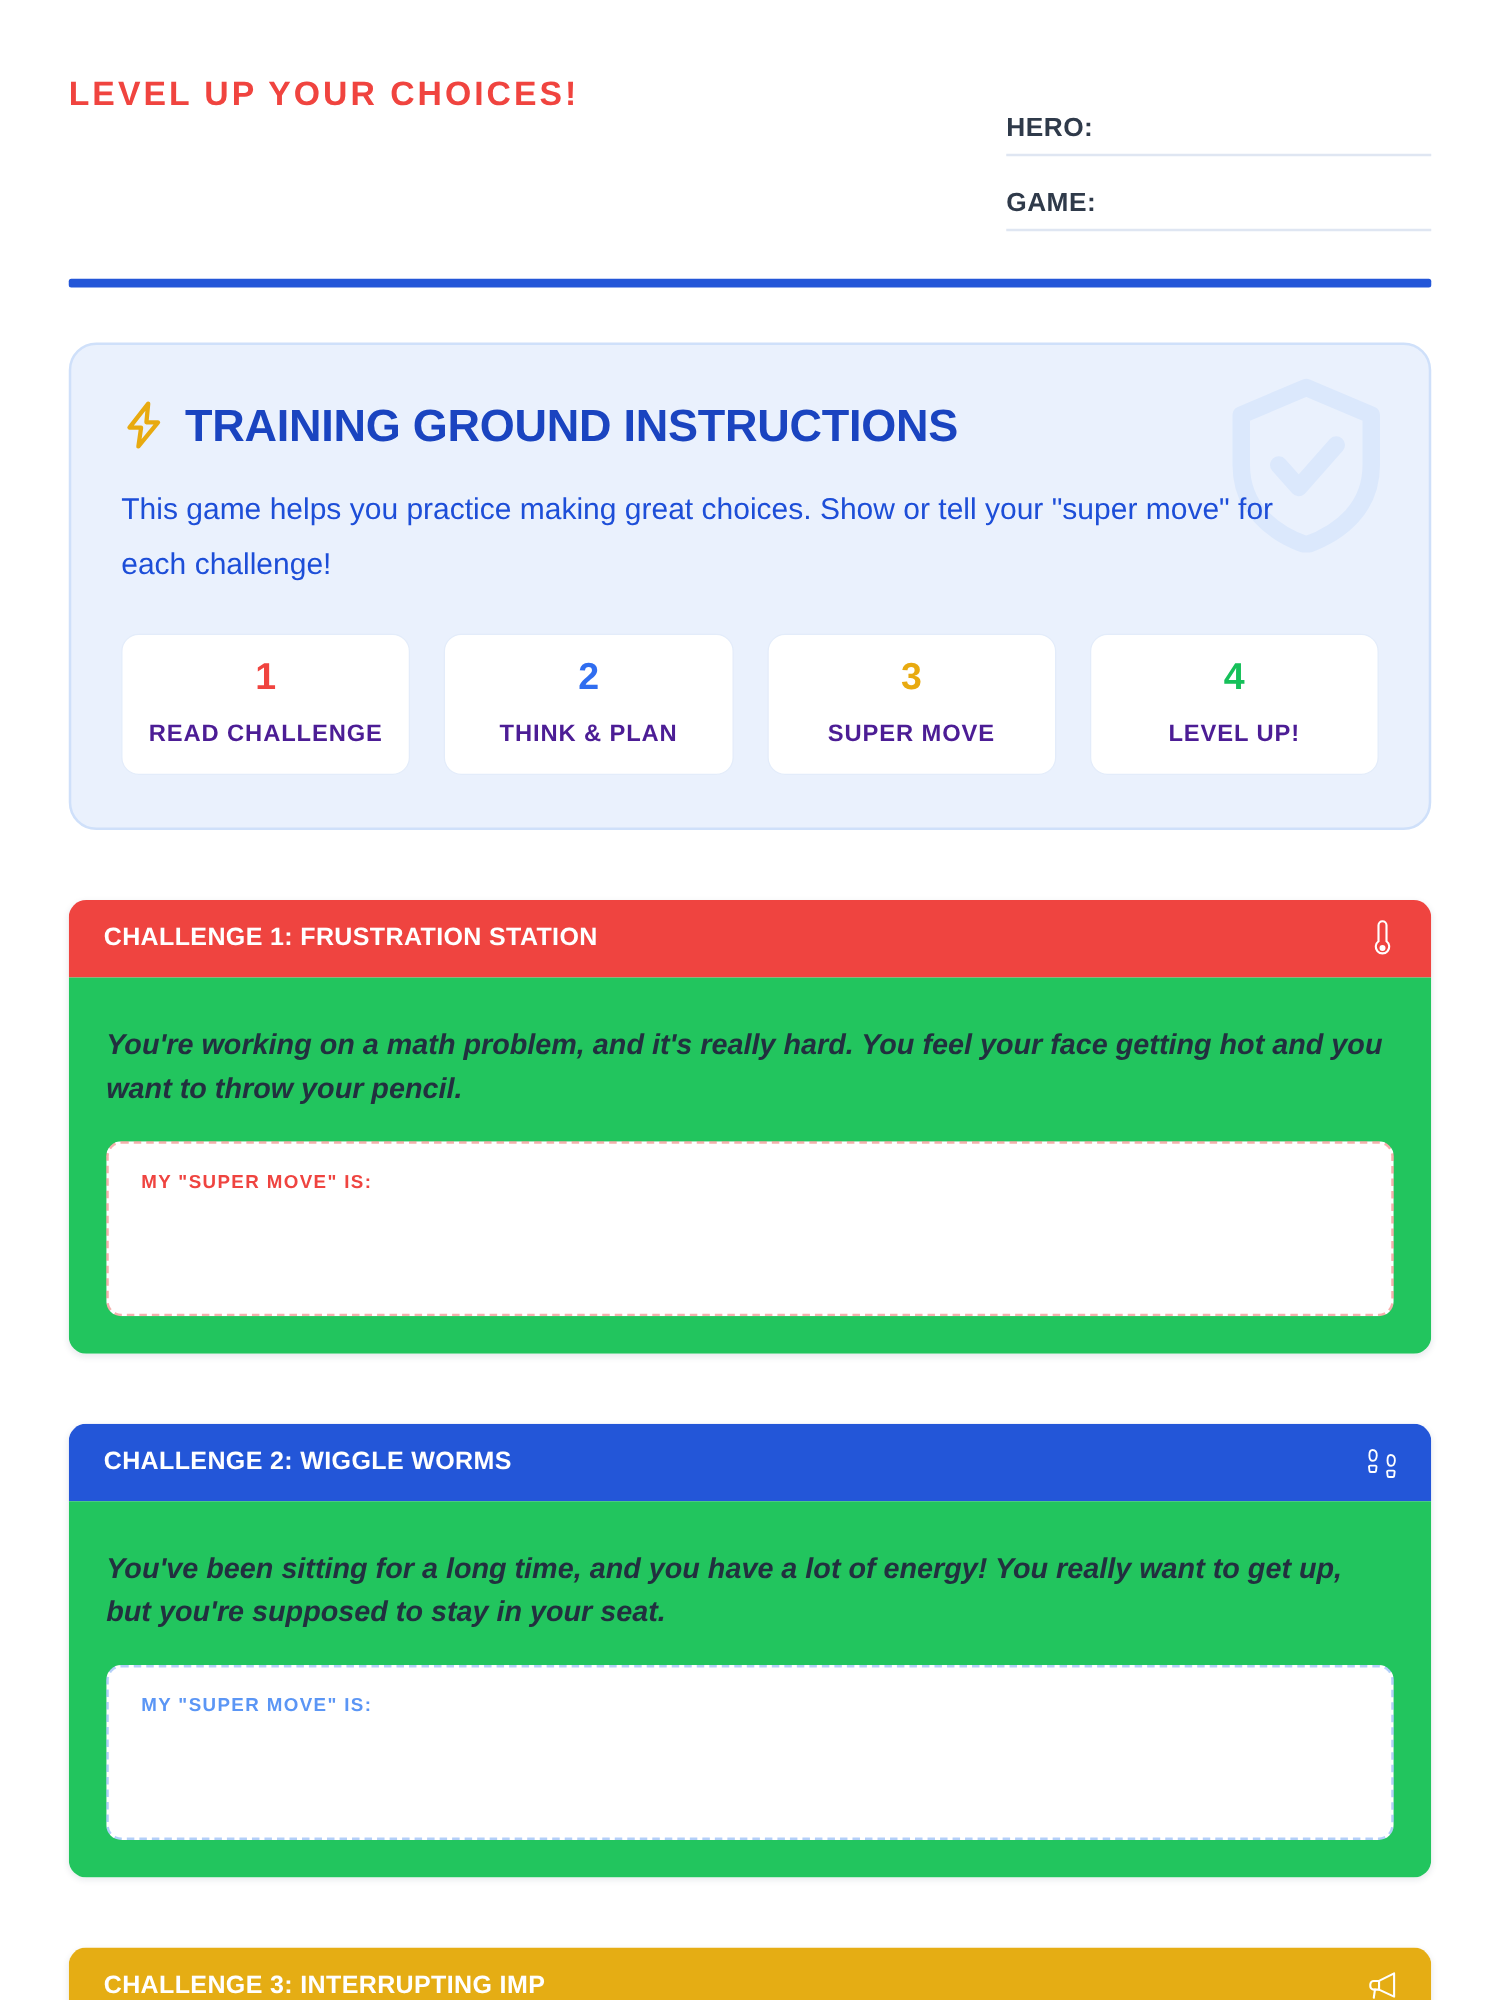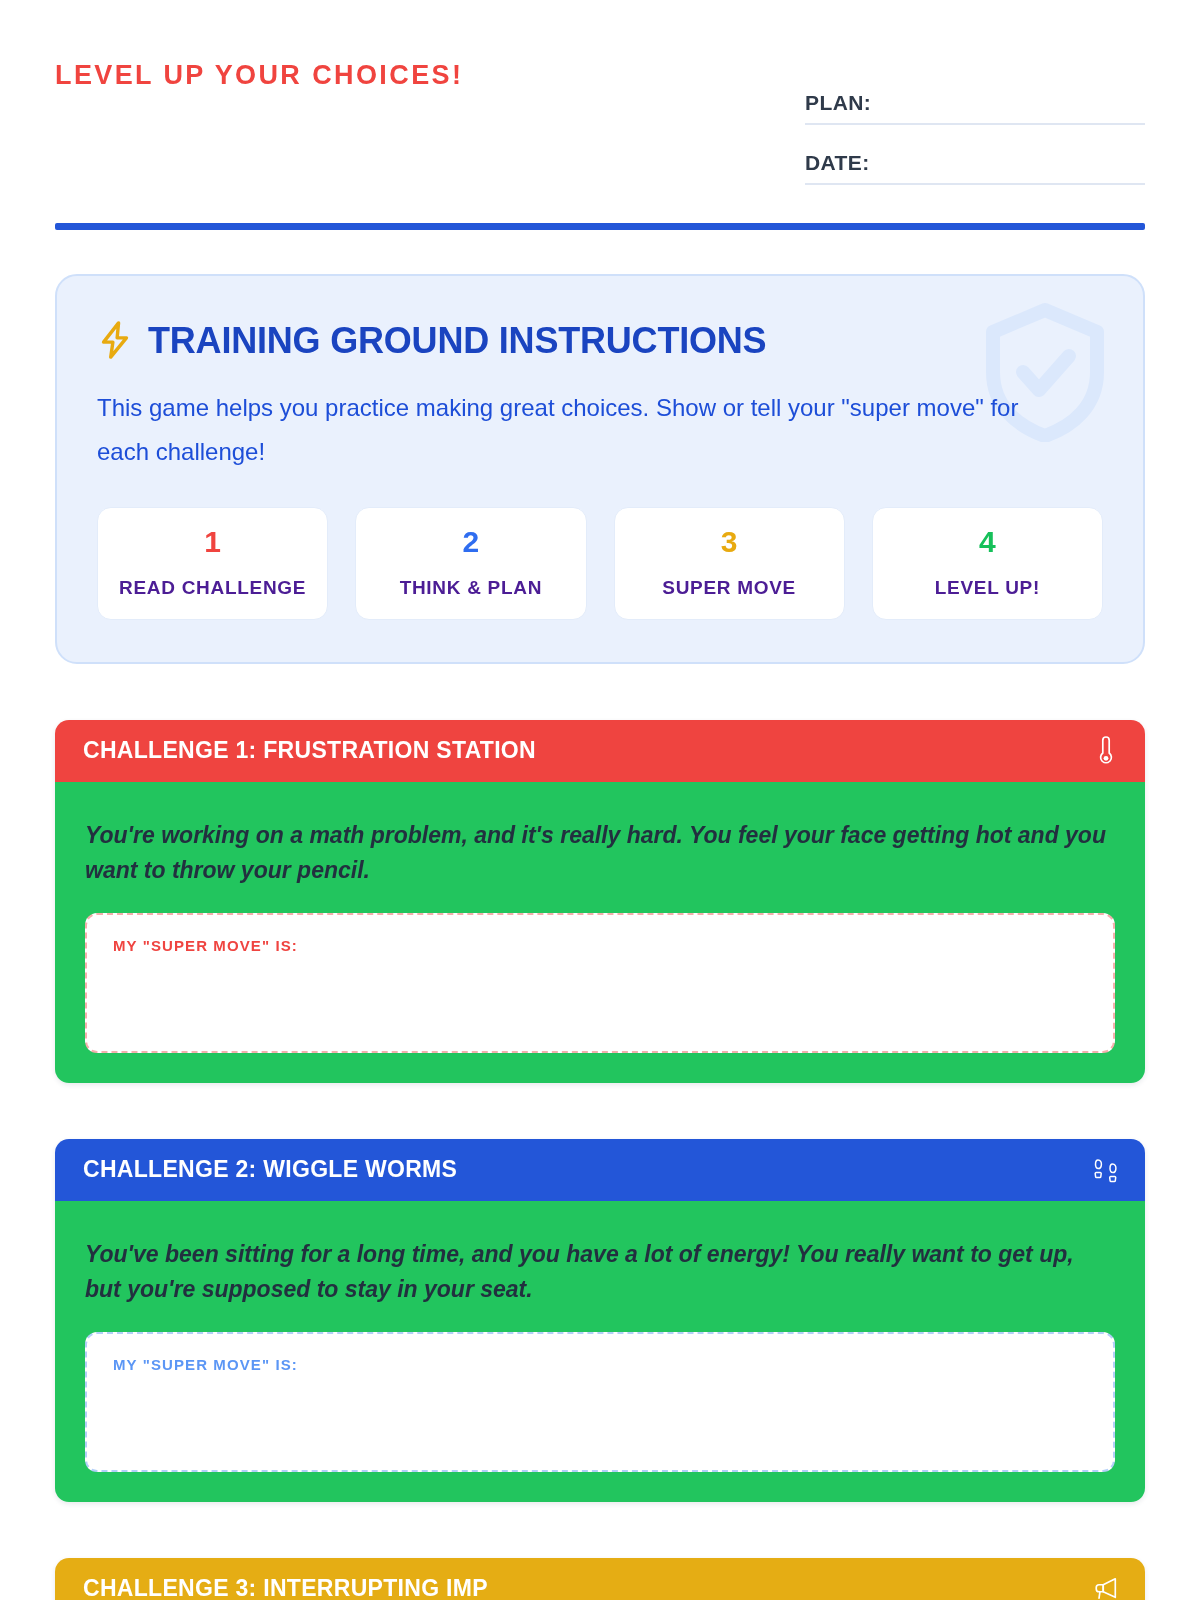--- a/index.html
+++ b/index.html
@@ -163,21 +163,21 @@
 
   .ch-header {
     display: flex;
     align-items: center;
     justify-content: space-between;
     padding: 15px 26px 17px 28px;
     color: #ffffff;
   }
 
   .ch-title {
-    font-size: 23px;
+    font-size: 20px;
     font-weight: 800;
     letter-spacing: 0.3px;
     text-transform: uppercase;
   }
 
   .ch-icon { width: 26px; height: 30px; flex: 0 0 auto; }
 
   .ch-body {
     background: #22c55e;
     padding: 36px 30px 30px 30px;
@@ -211,24 +211,24 @@
 <body>
 
 <div class="page">
 
   <div class="header">
     <div class="header-left">
       <div class="subtitle">LEVEL UP YOUR CHOICES!</div>
     </div>
     <div class="header-right">
       <div class="field-row">
-        <span>PLAN:</span>
+        <span>HERO:</span>
       </div>
       <div class="field-row">
-        <span>DATE:</span>
+        <span>GAME:</span>
       </div>
     </div>
   </div>
 
   <div class="divider"></div>
 
   <div class="instructions">
 
     <svg class="shield-watermark" viewBox="0 0 64 70">
       <path d="M32 4 L58 15 V35 C58 52 46 62 32 67 C18 62 6 52 6 35 V15 Z" fill="none" stroke="#dbe8fc" stroke-width="7" stroke-linejoin="round"></path>

